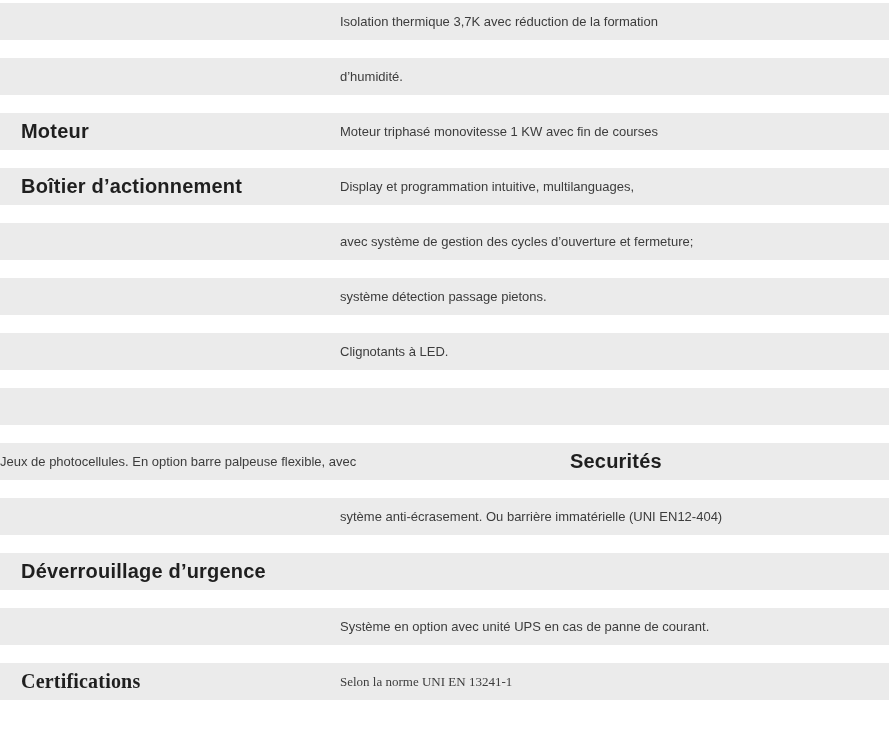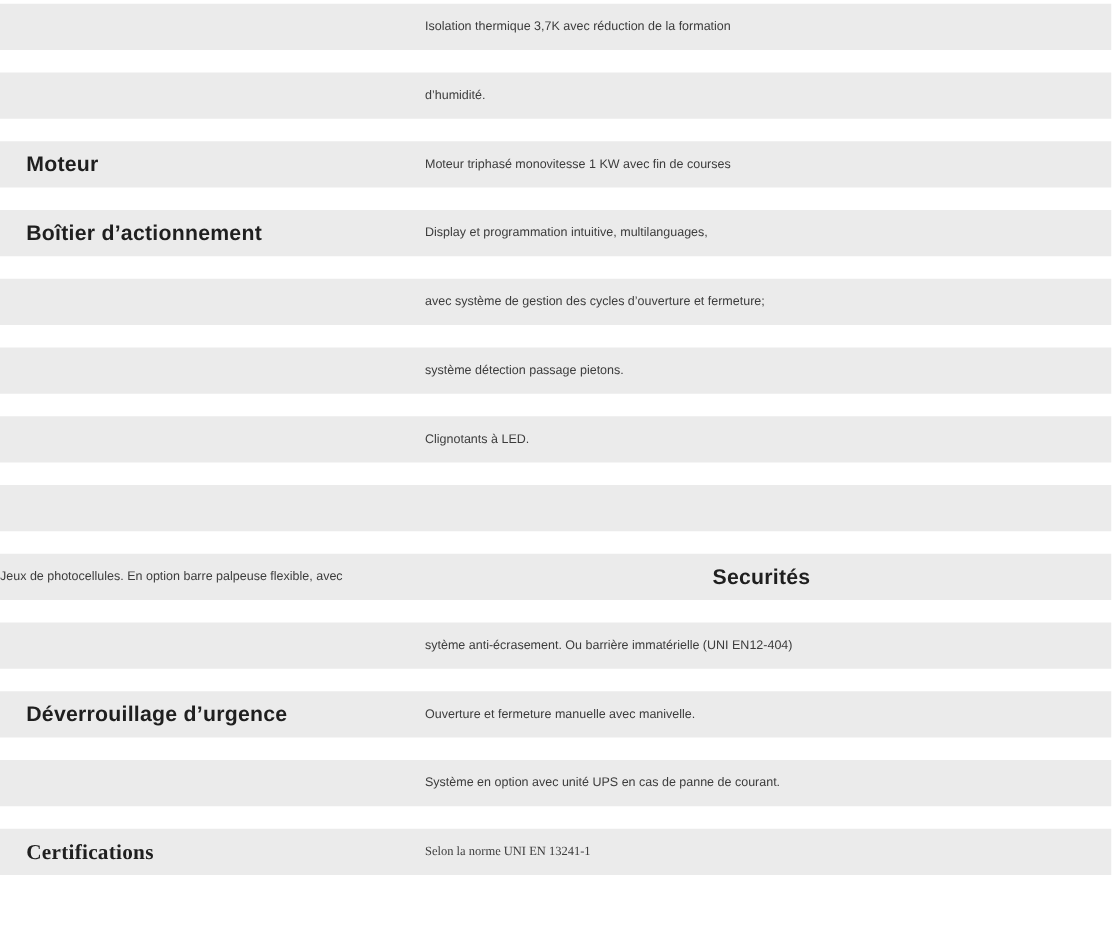--- a/index.html
+++ b/index.html
@@ -20,28 +20,28 @@
     height: 37px;
     margin-bottom: 18px;
     background: var(--row-bg, #ebebeb);
   }
   .spec-row:last-child { margin-bottom: 0; font-family: Liberation Serif, serif; }
   .cell { white-space: nowrap; overflow: hidden; }
   .cell.label {
     width: 340px;
     flex: 0 0 340px;
     padding-left: 21px;
-    font-size: 17px;
+    font-size: 20px;
     font-weight: bold;
     letter-spacing: 0.2px;
     color: var(--label-color, #1f1f1f);
   }
   .cell.value {
     flex: 1;
-    font-size: 10px;
+    font-size: 13px;
     color: var(--value-color, #3c3c3c);
   }
 </style>
 </head>
 <body style="background: rgb(255, 255, 255);">
 
 <div class="spec-table">
     <div class="spec-row">
       <div class="cell label"></div>
       <div class="cell value">Isolation thermique 3,7K avec réduction de la formation</div>
@@ -75,21 +75,20 @@
     <div class="spec-row">
       <div class="cell value">Jeux de photocellules. En option barre palpeuse flexible, avec</div>
       <div class="cell label">Securités</div>
     </div>
     <div class="spec-row">
       <div class="cell label"></div>
       <div class="cell value">sytème anti-écrasement. Ou barrière immatérielle (UNI EN12-404)</div>
     </div>
     <div class="spec-row">
       <div class="cell label">Déverrouillage d’urgence</div>
-      <div class="cell value">Ouverture et fermeture manuelle avec manivelle.</div>
     </div>
     <div class="spec-row">
       <div class="cell label"></div>
       <div class="cell value">Système en option avec unité UPS en cas de panne de courant.</div>
     </div>
     <div class="spec-row">
       <div class="cell label">Certifications</div>
       <div class="cell value">Selon la norme UNI EN 13241-1</div>
     </div>
   </div>

